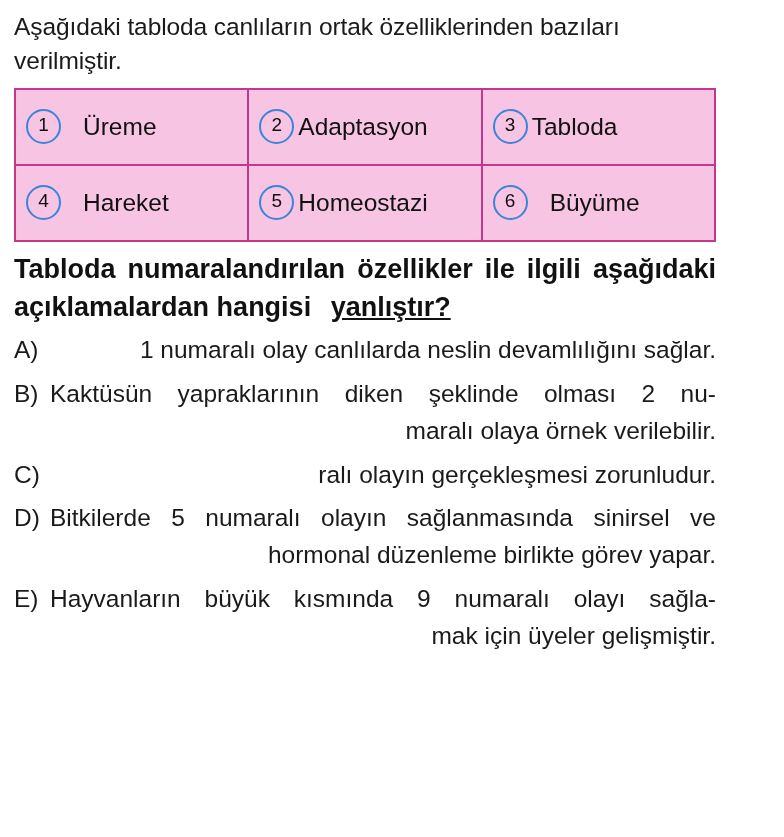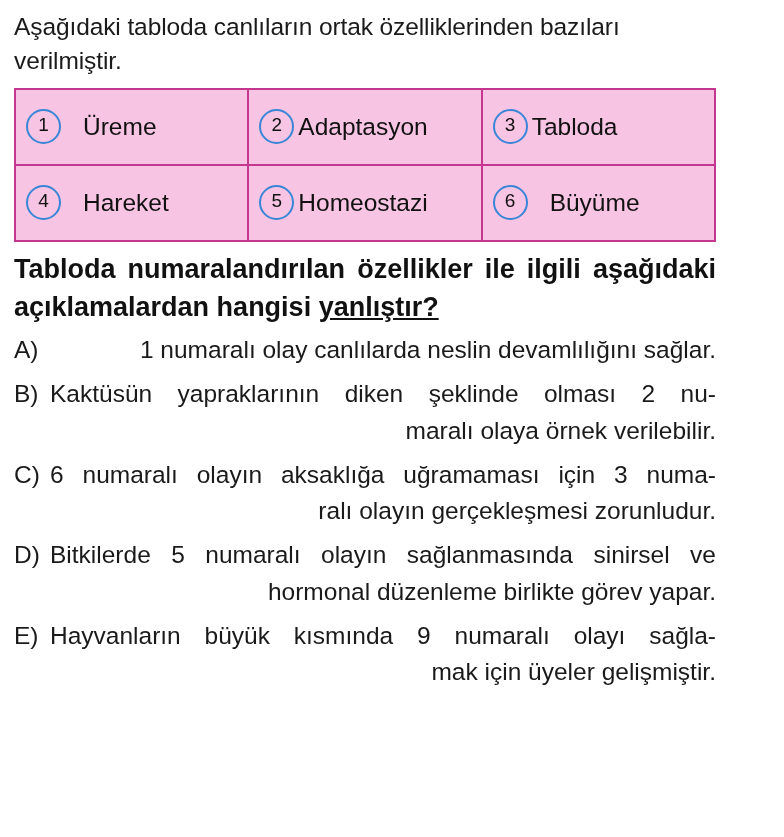--- a/index.html
+++ b/index.html
@@ -83,20 +83,21 @@
     display: block;
     text-align: justify;
     text-align-last: justify;
     white-space: normal;
   }
   .stem .line2 {
     display: block;
   }
   .u {
     text-decoration: underline;
+    margin-left: 12px;
   }
   
   .options {
     margin-top: 2px;
   }
   .opt {
     display: flex;
     align-items: flex-start;
     margin-bottom: 7px;
   }
@@ -193,21 +194,20 @@
       <span class="opt-letter">B)</span>
       <span class="opt-body">
         <span class="just">Kaktüsün yapraklarının diken şeklinde olması 2 nu-</span>
         <span class="last">maralı olaya örnek verilebilir.</span>
       </span>
     </div>
 
     <div class="opt">
       <span class="opt-letter">C)</span>
       <span class="opt-body">
-        <span class="just">6 numaralı olayın aksaklığa uğramaması için 3 numa-</span>
         <span class="last">ralı olayın gerçekleşmesi zorunludur.</span>
       </span>
     </div>
 
     <div class="opt">
       <span class="opt-letter">D)</span>
       <span class="opt-body">
         <span class="just">Bitkilerde 5 numaralı olayın sağlanmasında sinirsel ve</span>
         <span class="last">hormonal düzenleme birlikte görev yapar.</span>
       </span>

